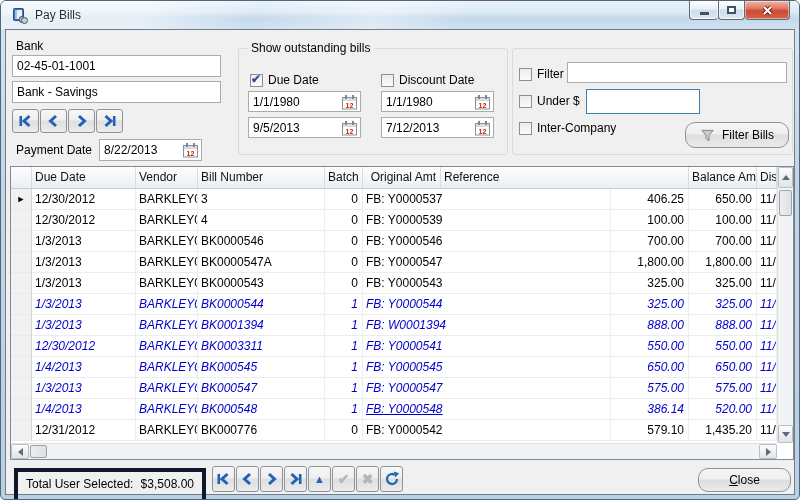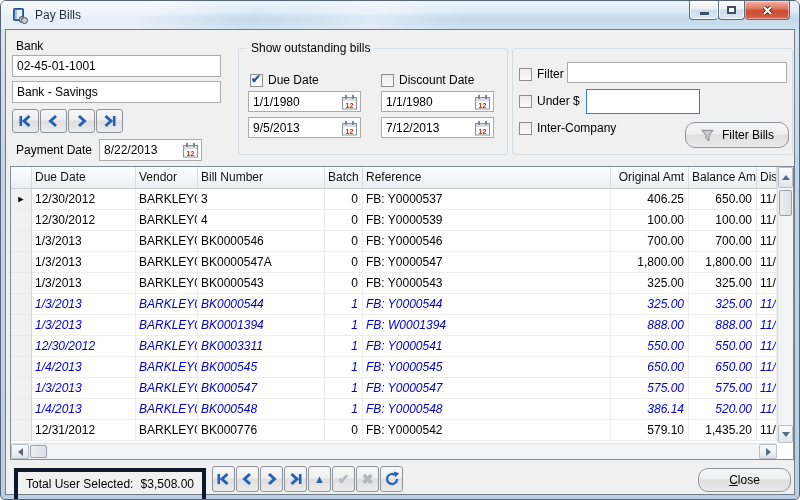--- a/index.html
+++ b/index.html
@@ -302,22 +302,22 @@
     </div>
 
     <div class="grid">
       <div class="grid-inner">
         <div class="ghead" id="grid-header">
           <div class="hsel"></div>
         <div class="hcell" style="width: 104px;">Due Date</div>
             <div class="hcell" style="width: 62px;">Vendor</div>
             <div class="hcell" style="width: 127px;">Bill Number</div>
             <div class="hcell r" style="width: 38px;">Batch</div>
+            <div class="hcell r" style="width: 78px;">Original Amt</div>
             <div class="hcell" style="width: 248px;">Reference</div>
-            <div class="hcell r" style="width: 78px;">Original Amt</div>
             <div class="hcell r" style="width: 68px;">Balance Amt</div>
             <div class="hcell" style="width: 20px;">Disc</div>
           </div>
         <div id="grid-body">
             <div class="grow">
               <div class="gsel">►</div>
               <div class="gcell" style="width: 104px;">12/30/2012</div>
               <div class="gcell" style="width: 62px;">BARKLEY001</div>
               <div class="gcell" style="width: 127px;">3</div>
               <div class="gcell r" style="width: 38px;">0</div>
@@ -424,21 +424,21 @@
               <div class="gcell r" style="width: 78px;">575.00</div>
               <div class="gcell r" style="width: 68px;">575.00</div>
               <div class="gcell" style="width: 20px;">11/</div>
             </div>
             <div class="grow sel">
               <div class="gsel"></div>
               <div class="gcell" style="width: 104px;">1/4/2013</div>
               <div class="gcell" style="width: 62px;">BARKLEY001</div>
               <div class="gcell" style="width: 127px;">BK000548</div>
               <div class="gcell r" style="width: 38px;">1</div>
-              <div class="gcell" style="width: 248px;">FB: Y0000548</div>
+              <div class="gcell" style="width: 248px; text-decoration: underline;">FB: Y0000548</div>
               <div class="gcell r" style="width: 78px;">386.14</div>
               <div class="gcell r" style="width: 68px;">520.00</div>
               <div class="gcell" style="width: 20px;">11/</div>
             </div>
             <div class="grow">
               <div class="gsel"></div>
               <div class="gcell" style="width: 104px;">12/31/2012</div>
               <div class="gcell" style="width: 62px;">BARKLEY001</div>
               <div class="gcell" style="width: 127px;">BK000776</div>
               <div class="gcell r" style="width: 38px;">0</div>

